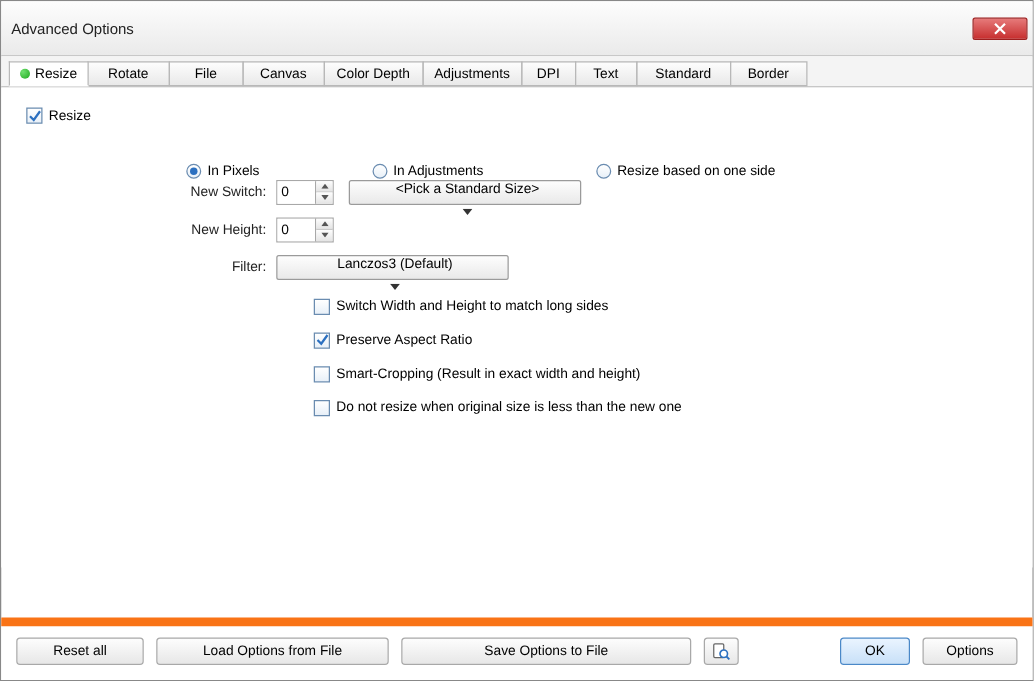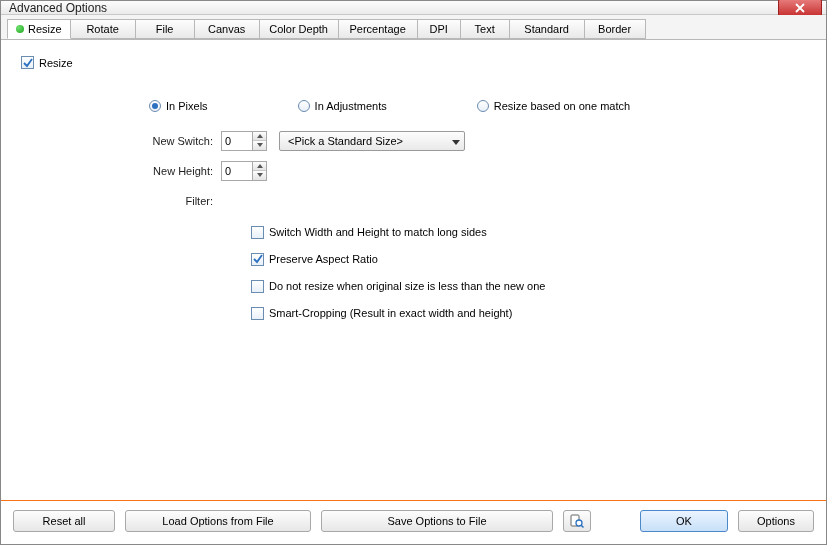--- a/index.html
+++ b/index.html
@@ -15,21 +15,21 @@
   }
   .window {
     width: 827px;
     height: 545px;
     border: 1px solid #888;
     background: #fff;
     display: flex;
     flex-direction: column;
   }
   .titlebar {
-    height: 14px;
+    height: 44px;
     background: linear-gradient(#fdfdfd, #eaeaea);
     border-bottom: 1px solid #c8c8c8;
     display: flex;
     align-items: center;
     padding: 0 4px 0 8px;
   }
   .titlebar .title { flex: 1; font-size: 12px; color: #222; }
   .close-btn {
     width: 44px;
     height: 18px;
@@ -96,21 +96,20 @@
     align-items: center;
     justify-content: center;
   }
   .box.checked svg { display: block; }
   .box svg { display: none; width: 10px; height: 10px; }
   .radiogroup {
     display: flex;
     gap: 90px;
     margin-left: 128px;
     margin-top: 30px;
-    margin-bottom: 18px;
   }
   .radio {
     display: inline-flex;
     align-items: center;
     gap: 5px;
     cursor: pointer;
   }
   .rcircle {
     width: 12px; height: 12px;
     border: 1px solid #6a8cb0;
@@ -172,29 +171,30 @@
   .combo {
     display: inline-flex;
     align-items: center;
     border: 1px solid #9a9a9a;
     background: linear-gradient(#fdfdfd, #e9e9e9);
     height: 20px;
     border-radius: 2px;
     padding: 0 4px 0 8px;
     cursor: pointer;
     gap: 6px;
+    flex-direction: column;
   }
   .combo .arrow svg { width: 8px; height: 5px; }
   .opts {
     margin-left: 202px;
     margin-top: 14px;
   }
   .opts .checkbox { margin-bottom: 14px; padding-left: 28px; }
   .bottombar {
-    border-top: 1px solid #f97316;
+    border-top: 7px solid #f97316;
     padding: 9px 12px 12px 12px;
     display: flex;
     align-items: center;
     gap: 10px;
     background: #fff;
     margin-top: 40px;
   }
   .btn {
     border: 1px solid #a8a8a8;
     background: linear-gradient(#fdfdfd, #e7e7e7);
@@ -230,21 +230,21 @@
 
   <div class="tabstrip">
     <div class="tab active">
       <span class="dot"></span>
       <span>Resize</span>
     </div>
     <div class="tab" style="min-width:66px"><span>Rotate</span></div>
     <div class="tab" style="min-width:60px"><span>File</span></div>
     <div class="tab" style="min-width:66px"><span>Canvas</span></div>
     <div class="tab" style="min-width:80px"><span>Color Depth</span></div>
-    <div class="tab" style="min-width:80px"><span>Percentage</span></div>
+    <div class="tab" style="min-width:80px"><span>Adjustments</span></div>
     <div class="tab" style="min-width:44px"><span>DPI</span></div>
     <div class="tab" style="min-width:50px"><span>Text</span></div>
     <div class="tab" style="min-width:76px"><span>Standard</span></div>
     <div class="tab" style="min-width:62px"><span>Border</span></div>
   </div>
 
   <div class="content">
 
     <label class="checkbox">
       <span class="box checked">
@@ -259,21 +259,21 @@
       <label class="radio">
         <span class="rcircle sel"></span>
         <span>In Pixels</span>
       </label>
       <label class="radio">
         <span class="rcircle"></span>
         <span>In Adjustments</span>
       </label>
       <label class="radio">
         <span class="rcircle"></span>
-        <span>Resize based on one match</span>
+        <span>Resize based on one side</span>
       </label>
     </div>
 
     <div class="form-rows">
       <div class="row">
         <span class="lbl">New Switch:</span>
         <span class="numinput">
           <input type="text" value="0" style="">
           <span class="spinners">
             <span class="spin">
@@ -309,43 +309,49 @@
             <span class="spin">
                 <svg viewBox="0 0 6 4">
                   <path d="M0 0 L3 4 L6 0 Z" fill="#555"></path>
                 </svg>
               </span>
           </span>
         </span>
       </div>
       <div class="row" style="margin-top:6px">
         <span class="lbl">Filter:</span>
+        <span class="combo" style="width:186px">
+          <span style="flex:1">Lanczos3 (Default)</span>
+          <span class="arrow"><svg viewBox="0 0 8 5">
+                <path d="M0 0 L4 5 L8 0 Z" fill="#333"></path>
+              </svg></span>
+        </span>
       </div>
     </div>
 
     <div class="opts">
       <div><label class="checkbox">
         <span class="box"></span>
         <span>Switch Width and Height to match long sides</span>
       </label></div>
       <div><label class="checkbox">
         <span class="box checked">
               <svg viewBox="0 0 10 10">
                 <path d="M1 5 L4 8 L9 1" stroke="#2c70c0" stroke-width="1.8" fill="none"></path>
               </svg>
             </span>
         <span>Preserve Aspect Ratio</span>
       </label></div>
       <div><label class="checkbox">
         <span class="box"></span>
-        <span>Do not resize when original size is less than the new one</span>
+        <span>Smart-Cropping (Result in exact width and height)</span>
       </label></div>
       <div><label class="checkbox">
         <span class="box"></span>
-        <span>Smart-Cropping (Result in exact width and height)</span>
+        <span>Do not resize when original size is less than the new one</span>
       </label></div>
     </div>
 
   </div>
 
   <div class="bottombar">
     <span class="btn" style="width:102px">
         <span>Reset all</span>
       </span>
     <span class="btn" style="width:186px">
@@ -355,21 +361,21 @@
         <span>Save Options to File</span>
       </span>
     <span class="btn icon">
       <svg width="14" height="14" viewBox="0 0 14 14">
         <rect x="1" y="1" width="8" height="11" rx="1" fill="#fff" stroke="#666" stroke-width="1"></rect>
         <circle cx="9" cy="9" r="3" fill="#fff" stroke="#2c70c0" stroke-width="1.3"></circle>
         <line x1="11.2" y1="11.2" x2="13.5" y2="13.5" stroke="#2c70c0" stroke-width="1.5"></line>
       </svg>
     </span>
     <span class="spacer"></span>
-    <span class="btn primary" style="width:88px">
+    <span class="btn primary" style="width:56px">
         <span>OK</span>
       </span>
     <span class="btn" style="width:76px">
         <span>Options</span>
       </span>
   </div>
 
 </div>
 
 </body></html>

